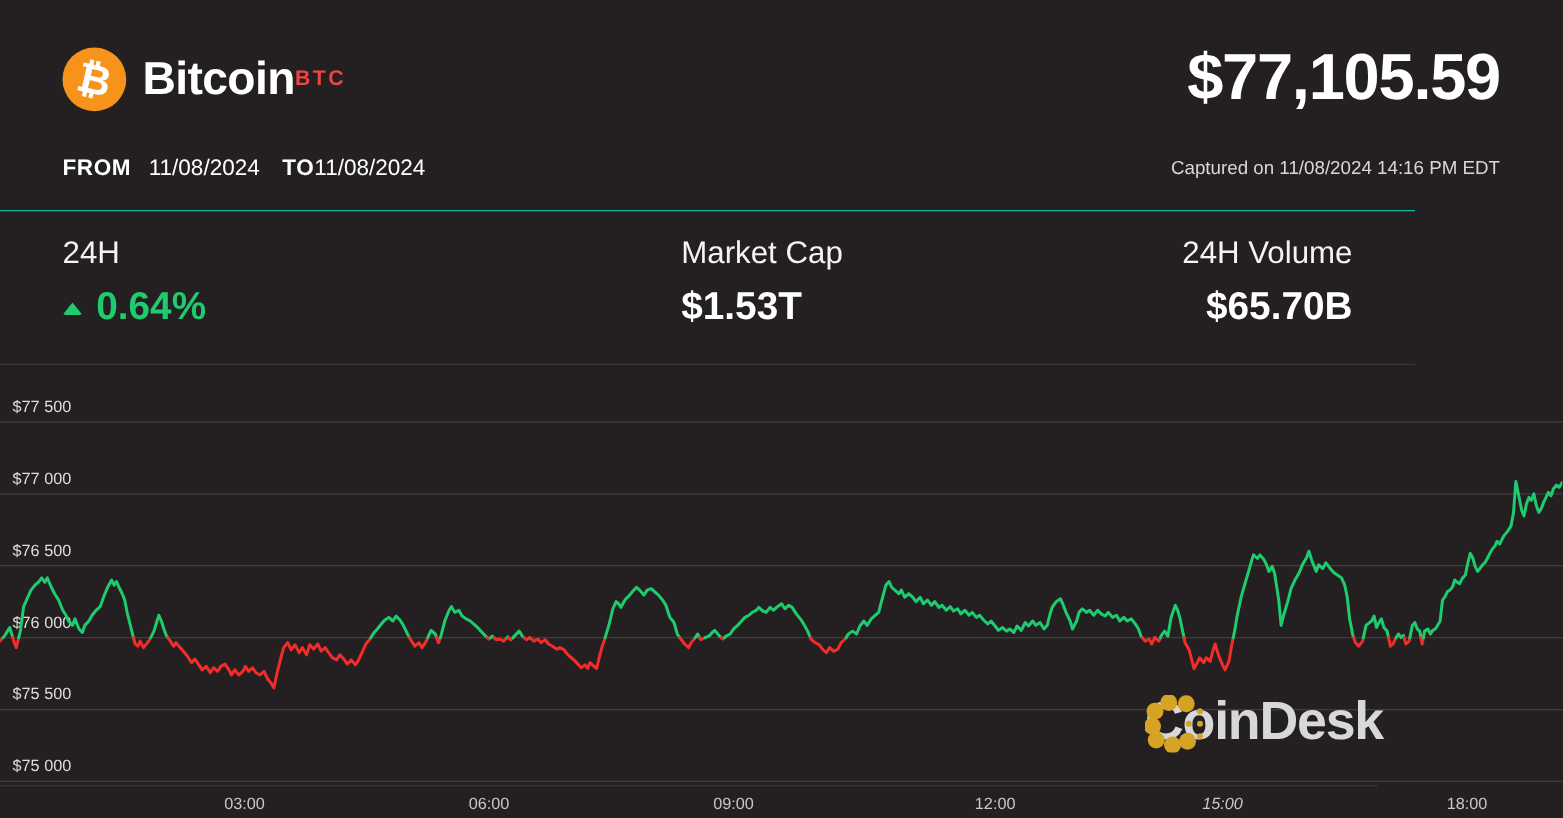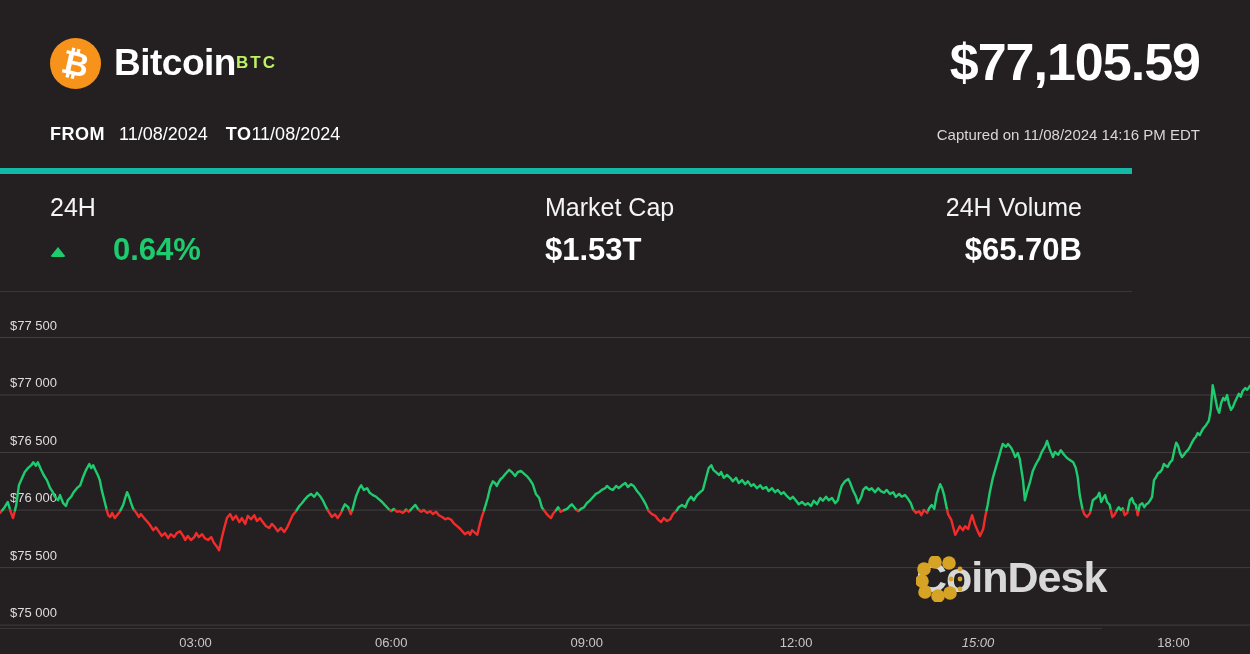--- a/index.html
+++ b/index.html
@@ -7,34 +7,34 @@
   body { font-family:"Liberation Sans","DejaVu Sans",sans-serif; background:#242021; color:#fff; }
   .app { position:relative; width:1250px; height:654px; background:#242021; }
 
   
   .header { position:absolute; top:0; left:0; width:1250px; height:168px; }
   .btc-logo { position:absolute; left:50px; top:38px; width:51px; height:51px; border-radius:50%;
               background:#f7931a; display:flex; align-items:center; justify-content:center; }
   .btc-glyph { font-family:"DejaVu Sans",sans-serif; font-weight:bold; font-size:33px; color:#fff;
                transform:rotate(13deg); line-height:1; }
   .coin-name { position:absolute; left:114px; top:42px; font-size:37px; font-weight:bold; letter-spacing:-0.5px; }
-  .coin-ticker { position:absolute; left:236px; top:53px; font-size:17px; font-weight:bold; letter-spacing:2px; color:#bef264; }
+  .coin-ticker { position:absolute; left:236px; top:53px; font-size:17px; font-weight:bold; letter-spacing:2px; color:#ef4444; }
   .price { position:absolute; right:50px; top:32px; font-size:52px; font-weight:bold; letter-spacing:-1px; }
   .range-row { position:absolute; left:50px; top:124px; font-size:18px; color:#fff; }
   .range-row .lbl { font-weight:bold; letter-spacing:0.5px; }
   .range-row .from-lbl { margin-right:14px; }
   .range-row .from-date { margin-right:18px; }
   .range-row .to-lbl { }
   .captured { position:absolute; right:50px; top:126px; font-size:15px; color:#d9d6d6; }
 
   
   .stats { position:absolute; top:168px; left:0; width:1132px; height:124px;
-           border-top:6px solid #14b8a6; border-bottom:1px solid #3a3637; }
+           border-top:1px solid #14b8a6; border-bottom:1px solid #3a3637; }
   .stat-label { position:absolute; top:19px; font-size:25px; color:#f4f4f4; }
-  .stat-value { position:absolute; top:58px; font-size:31px; font-weight:bold;gap:36px; }
+  .stat-value { position:absolute; top:58px; font-size:31px; font-weight:bold; }
   .col-left  { left:50px; }
   .col-mid   { left:545px; }
   .col-right { right:50px; text-align:left; }
   .pct { color:#1ecb6e; display:flex; align-items:center; }
   .tri-up { width:0; height:0; border-left:8px solid transparent; border-right:8px solid transparent;
             border-bottom:10px solid #1ecb6e; border-radius:3px; margin-right:11px; margin-top:4px; }
 
   
   .chart { position:absolute; top:292px; left:0; width:1250px; height:336px; }
   .chart svg { position:absolute; inset:0; }

